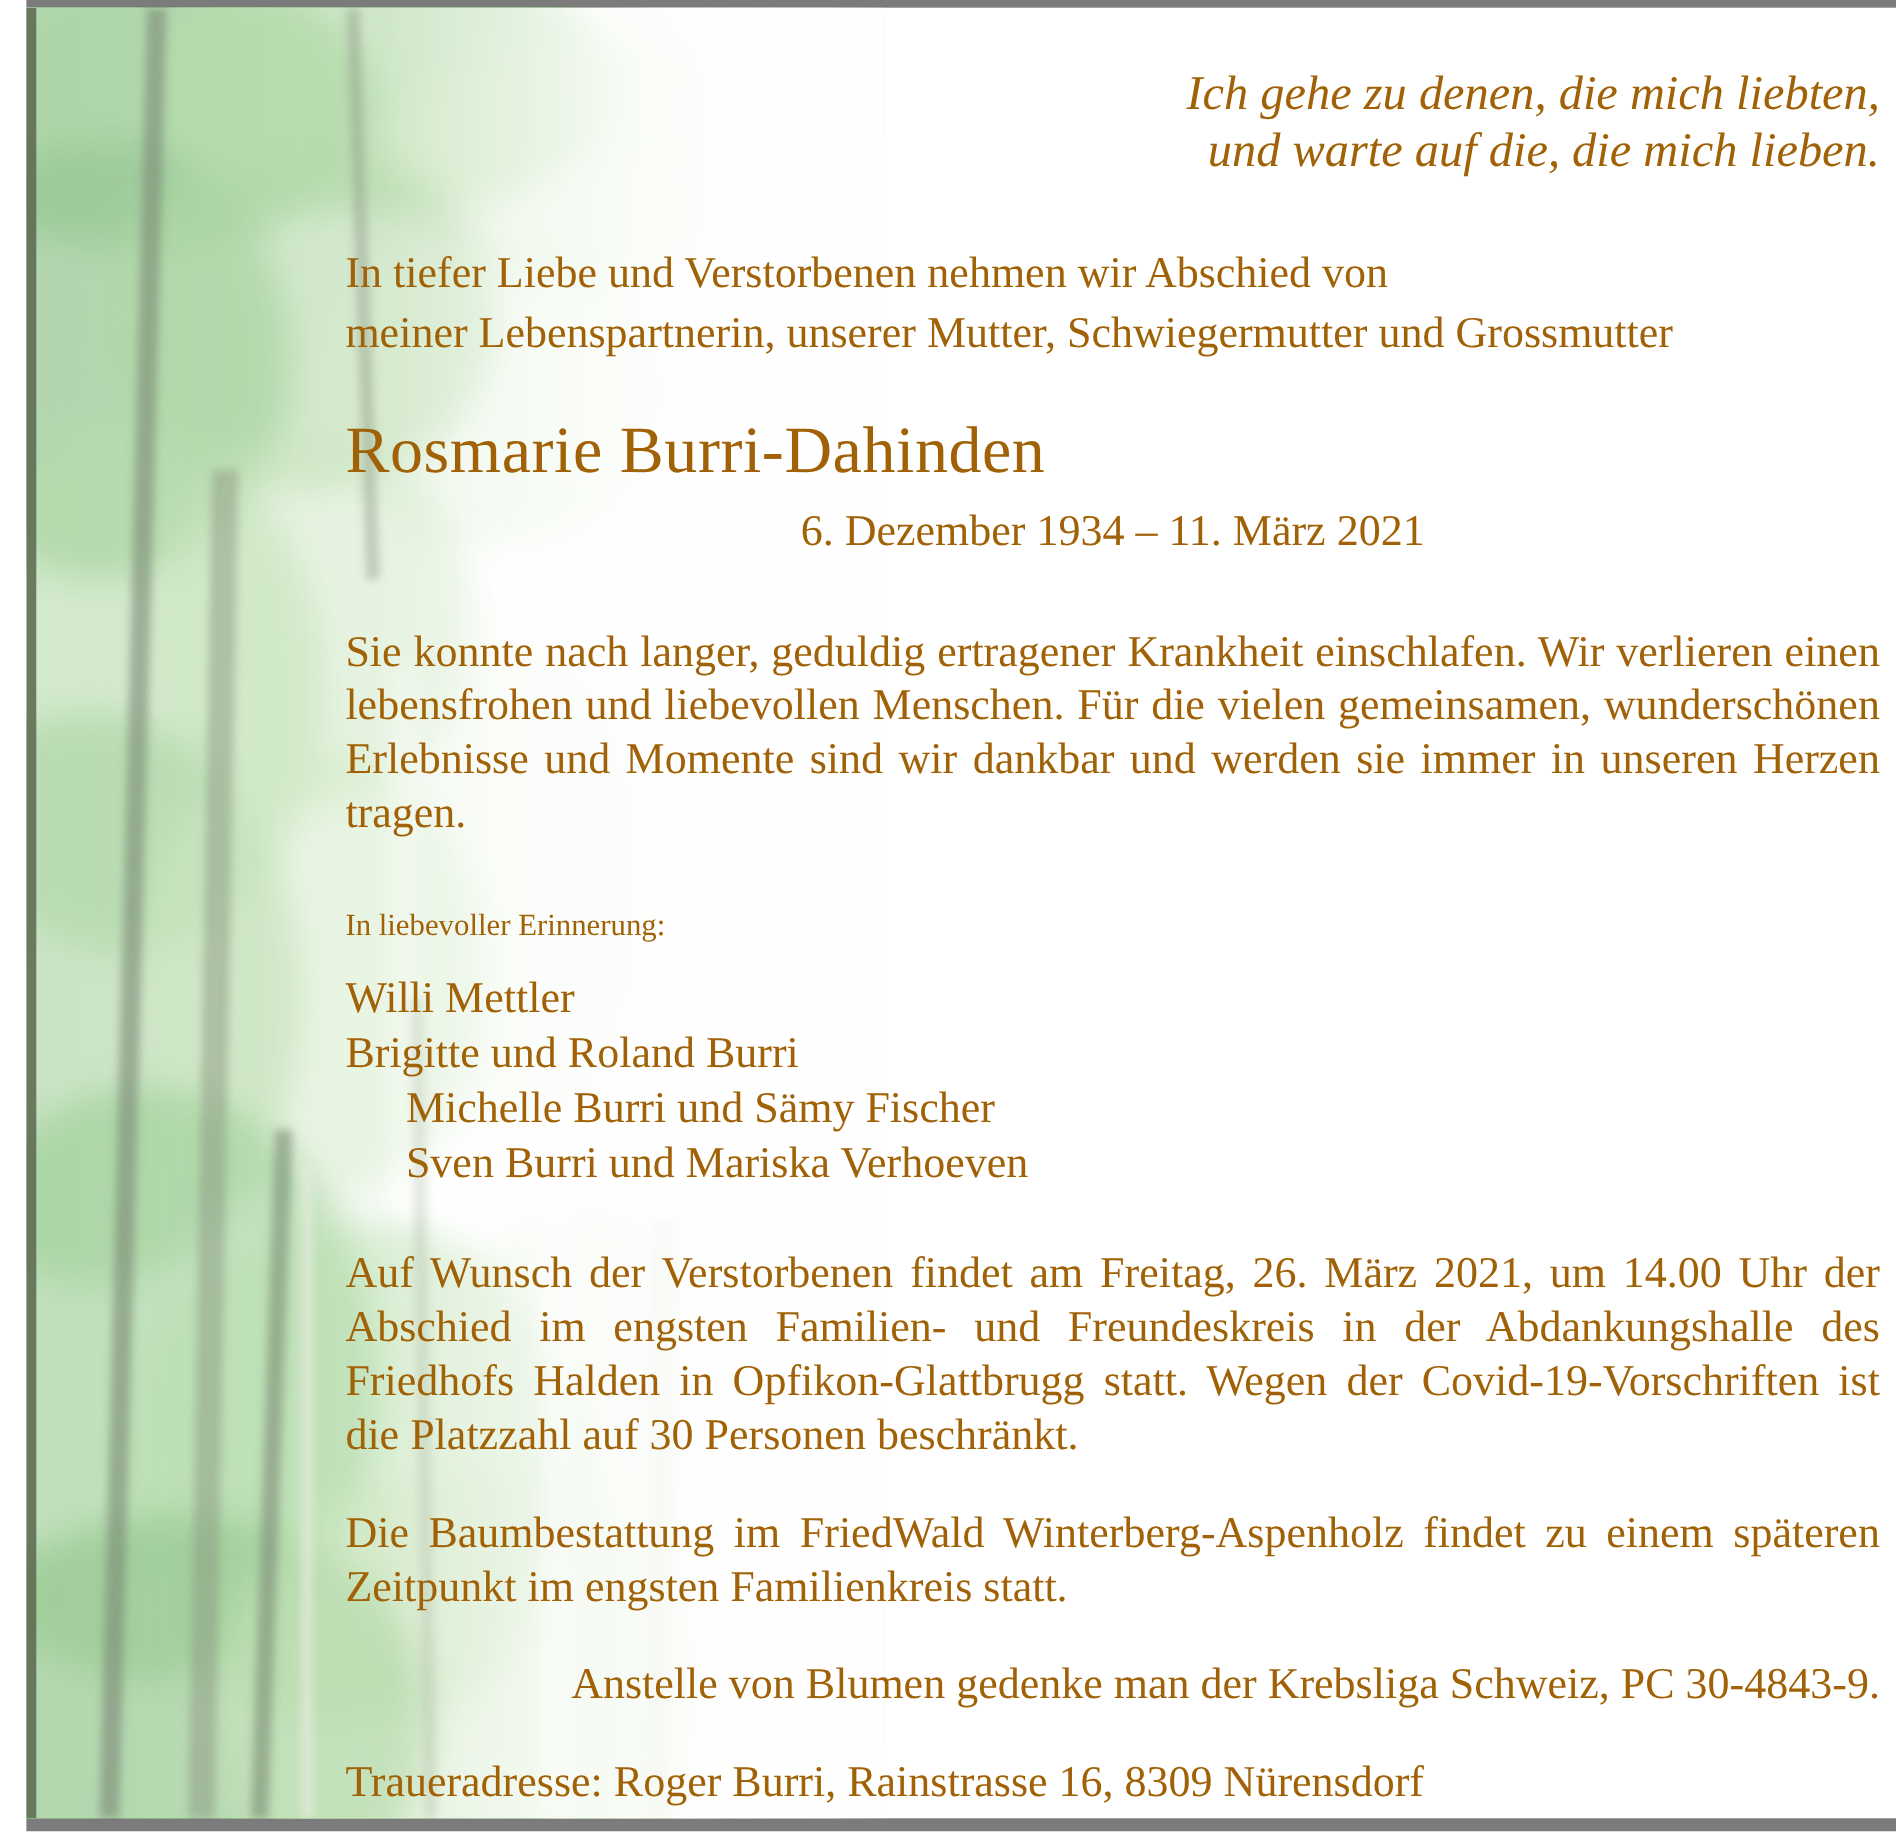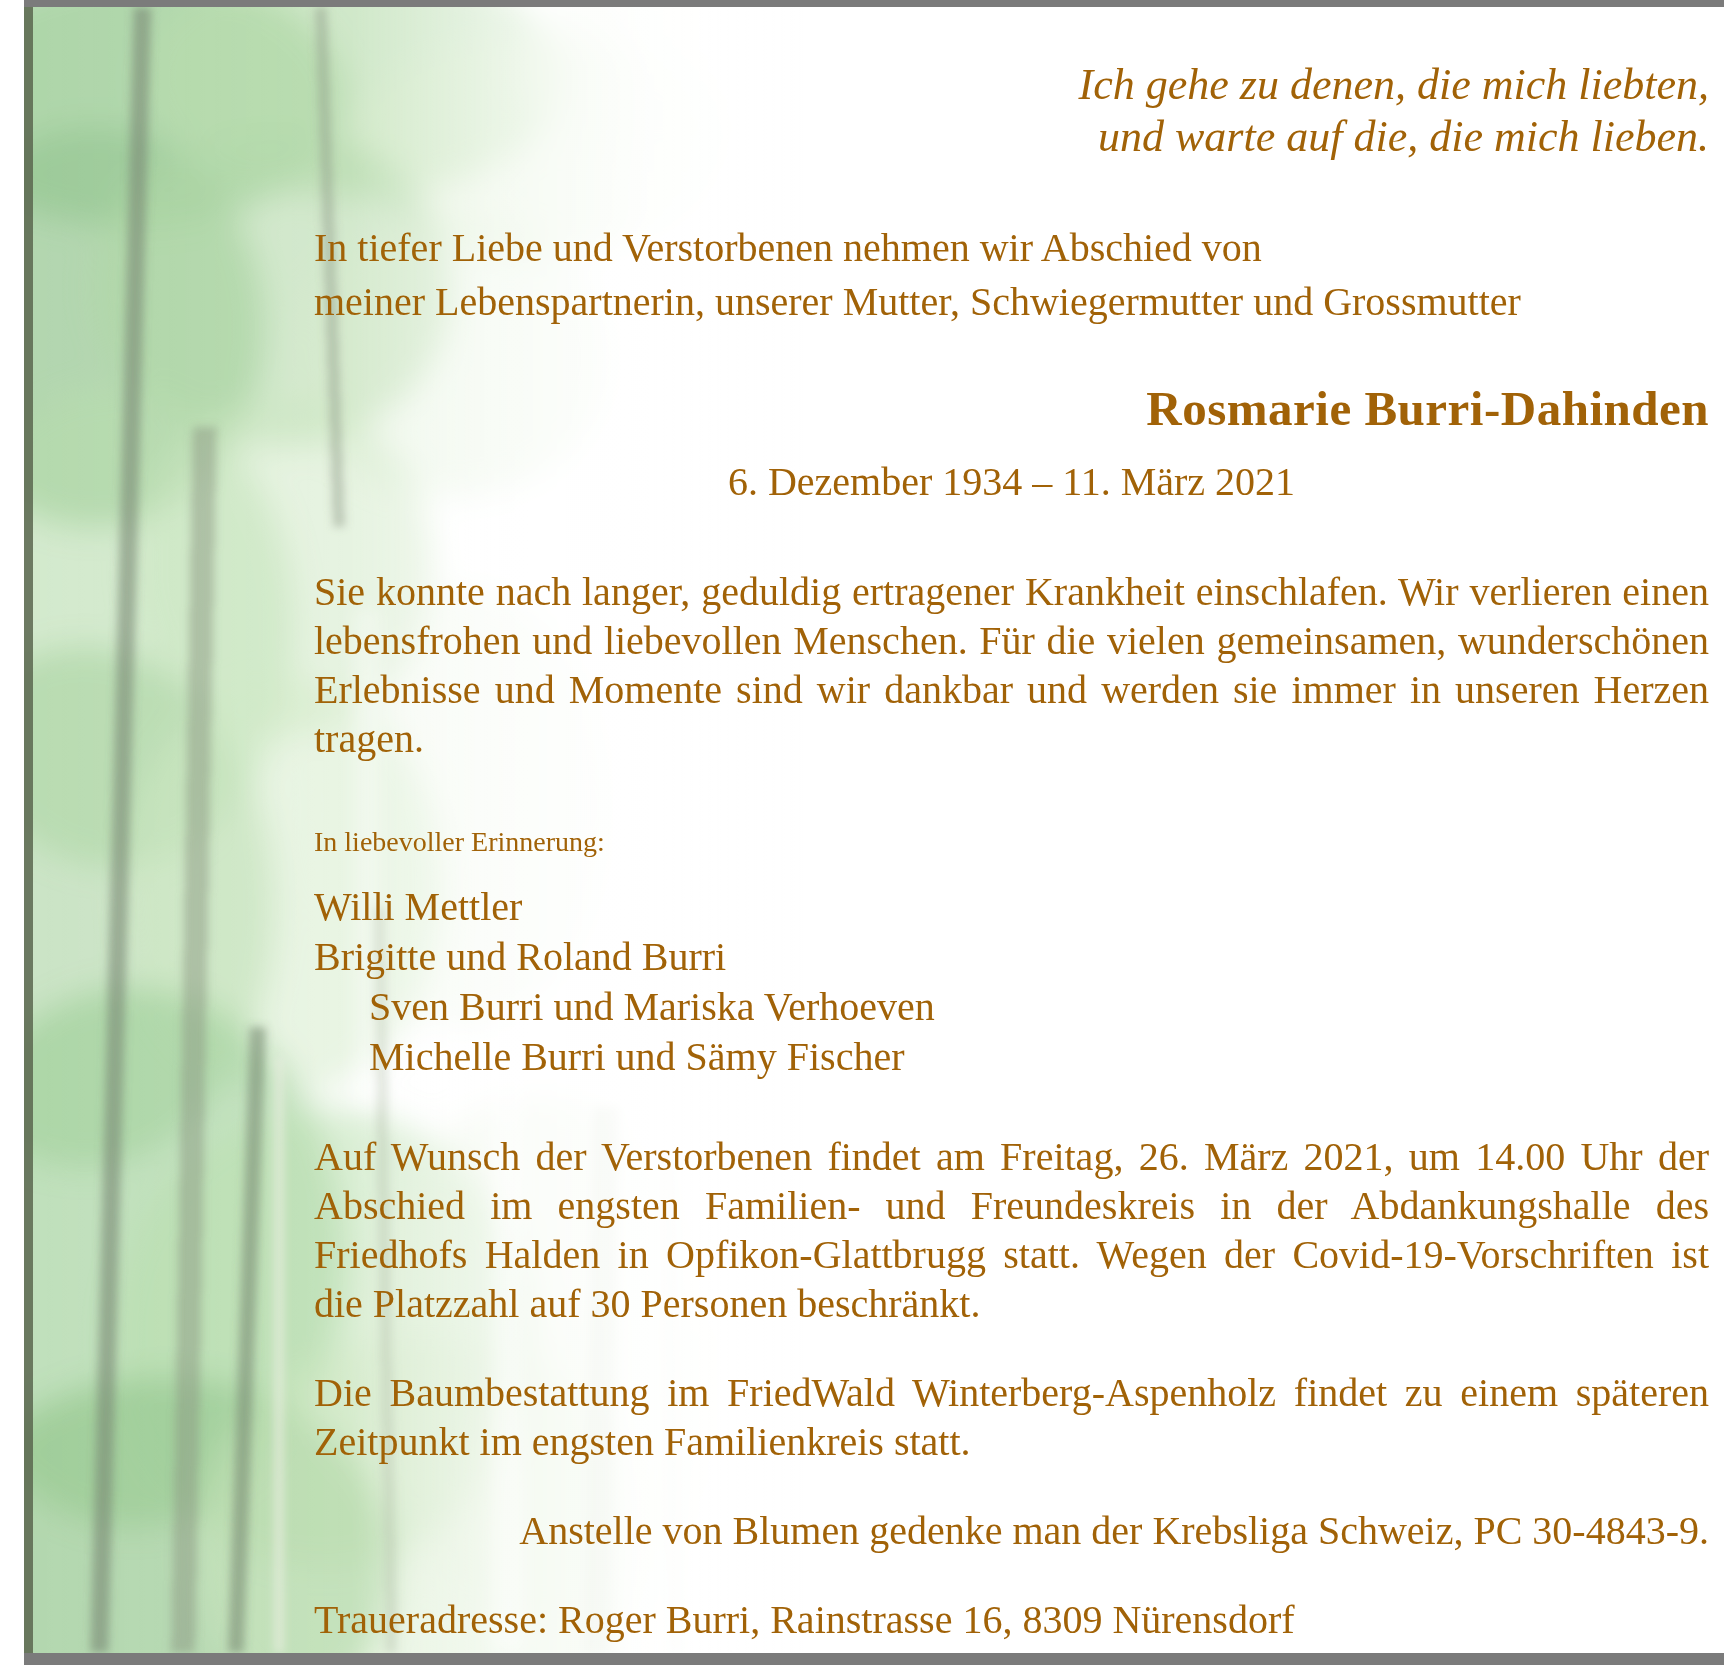--- a/index.html
+++ b/index.html
@@ -36,23 +36,23 @@
     font-size: 44px;
     line-height: 52px;
   }
   .intro {
     margin-top: 58px;
     font-size: 40px;
     line-height: 54px;
   }
   .deceased-name {
     margin: 34px 0 0 0;
-    text-align: right;
-    font-size: 49px;
-    font-weight: bold;
+    text-align: left;
+    font-size: 60px;
+    font-weight: normal;
     line-height: 92px;
     letter-spacing: 0.5px;
   }
   .life-dates {
     margin-top: 2px;
     text-align: center;
     font-size: 40px;
     line-height: 50px;
   }
   .para {
@@ -166,22 +166,22 @@
 
     <div class="life-dates">6. Dezember 1934 – 11. März 2021</div>
 
     <p class="para obituary-para">Sie konnte nach langer, geduldig ertragener Krankheit einschlafen. Wir verlieren einen lebensfrohen und liebevollen Menschen. Für die vielen gemeinsamen, wunderschönen Erlebnisse und Momente sind wir dankbar und werden sie immer in unseren Herzen tragen.</p>
 
     <div class="remembrance-label">In liebevoller Erinnerung:</div>
 
     <div class="names">
       <div class="name-line">Willi Mettler</div>
       <div class="name-line">Brigitte und Roland Burri</div>
+      <div class="name-line indented">Michelle Burri und Sämy Fischer</div>
       <div class="name-line indented">Sven Burri und Mariska Verhoeven</div>
-      <div class="name-line indented">Michelle Burri und Sämy Fischer</div>
     </div>
 
     <p class="para funeral-para">Auf Wunsch der Verstorbenen findet am Freitag, 26. März 2021, um 14.00 Uhr der Abschied im engsten Familien- und Freundeskreis in der Abdankungshalle des Friedhofs Halden in Opfikon-Glattbrugg statt. Wegen der Covid-19-Vorschriften ist die Platzzahl auf 30 Personen beschränkt.</p>
 
     <p class="para burial-para">Die Baumbestattung im FriedWald Winterberg-Aspenholz findet zu einem späteren Zeitpunkt im engsten Familienkreis statt.</p>
 
     <p class="para donation-para">Anstelle von Blumen gedenke man der Krebsliga Schweiz, PC 30-4843-9.</p>
 
     <p class="para address-para">Traueradresse: Roger Burri, Rainstrasse 16, 8309 Nürensdorf</p>
 

